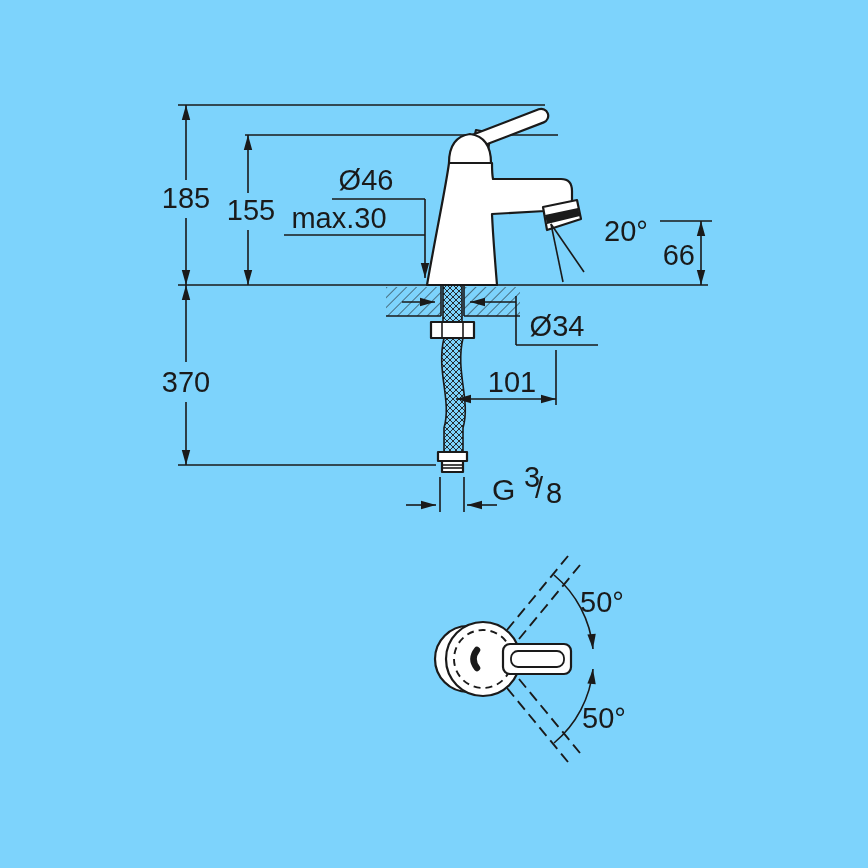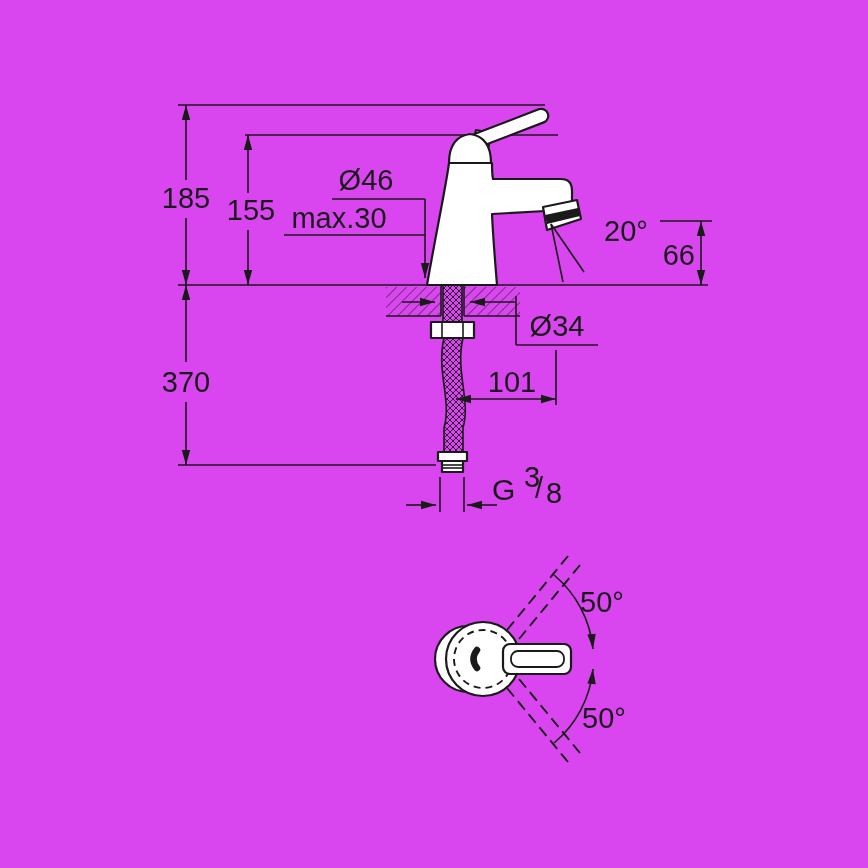--- a/index.html
+++ b/index.html
@@ -1,16 +1,16 @@
 <!DOCTYPE html>
 <html style="--line: #1a1a1a;"><head>
 <meta charset="utf-8">
 <style>
   html,body{margin:0;padding:0;background:#ffffff;}
-  .stage{width:868px;height:868px;background:#d946ef;position:relative;overflow:hidden;}
+  .stage{width:868px;height:868px;background:#7dd3fc;position:relative;overflow:hidden;}
   svg{color:var(--line,#1a1a1a);display:block;}
   .outline{fill:#ffffff;stroke:currentColor;stroke-width:2.2;stroke-linejoin:round;}
   .thin{fill:none;stroke:currentColor;stroke-width:1.6;}
   .ref{fill:none;stroke:currentColor;stroke-width:1.7;}
   .dim{fill:none;stroke:currentColor;stroke-width:1.6;}
   .dashed{fill:none;stroke:currentColor;stroke-width:1.9;stroke-dasharray:11 6;}
   .dashc{fill:none;stroke:currentColor;stroke-width:1.9;stroke-dasharray:7 5;}
   .hatchfill{fill:url(#hatch);stroke:none;}
   .crossfill{fill:url(#cross);stroke:currentColor;stroke-width:1.6;}
   .dark{fill:currentColor;stroke:none;}

